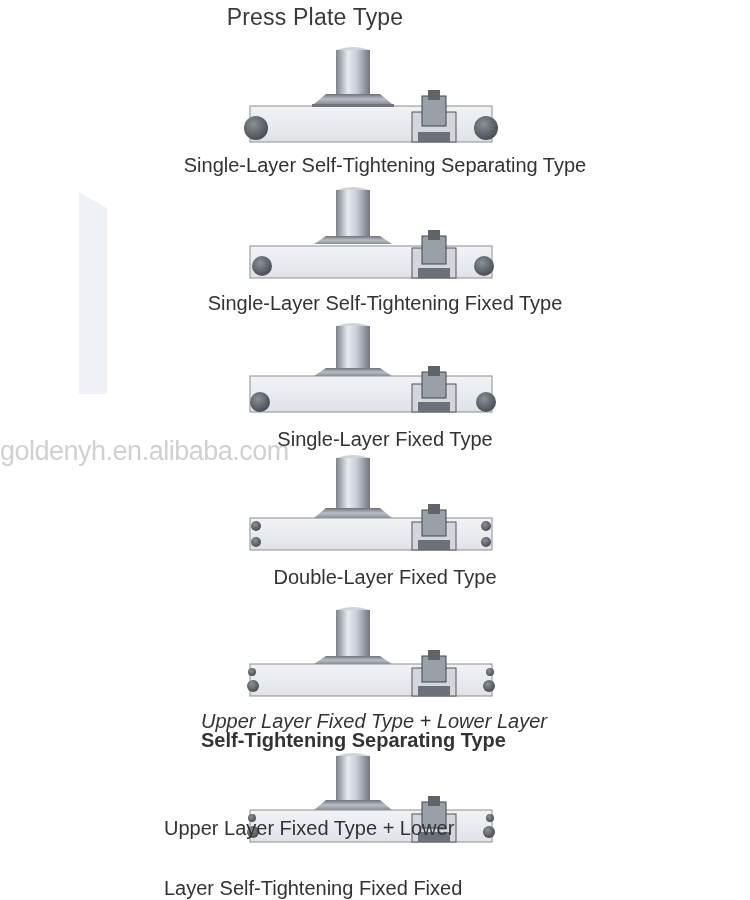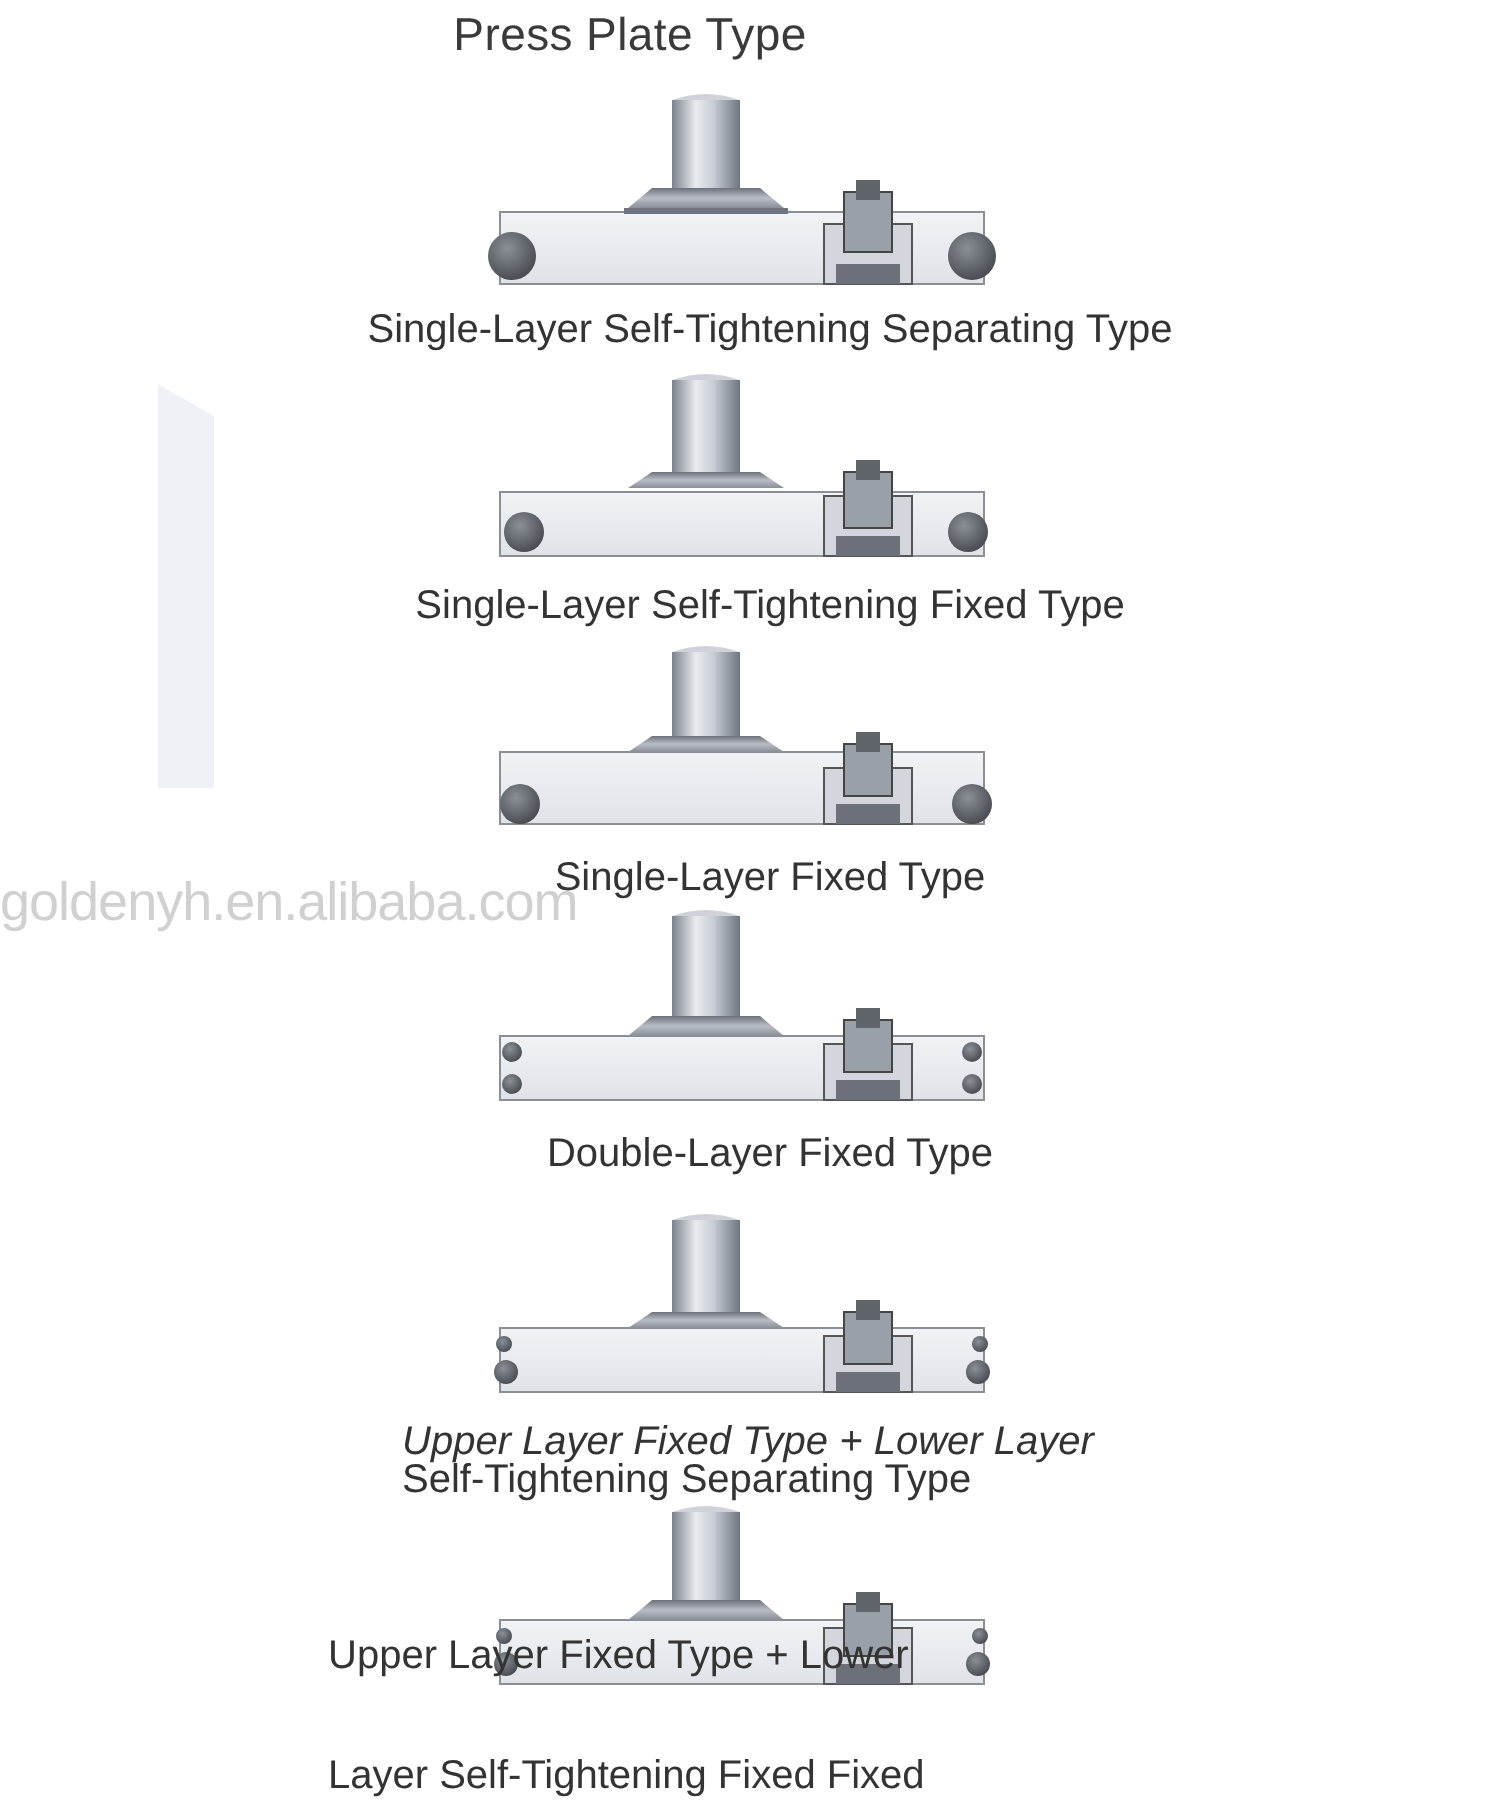--- a/index.html
+++ b/index.html
@@ -135,21 +135,21 @@
       <rect x="192" y="52" width="12" height="10" fill="#5f646b"></rect>
       <rect x="182" y="88" width="32" height="10" fill="#6c7179"></rect>
     </g>
     <circle cx="16" cy="74" r="4" fill="url(#sealGrad)"></circle>
     <circle cx="17" cy="88" r="6" fill="url(#sealGrad)"></circle>
     <circle cx="254" cy="74" r="4" fill="url(#sealGrad)"></circle>
     <circle cx="253" cy="88" r="6" fill="url(#sealGrad)"></circle>
   </svg>
 </div>
 <div class="caption" style="top:712px; left:201px;font-style:italic;">Upper Layer Fixed Type + Lower Layer</div>
-<div class="caption" style="top:731px; left:201px;">Self-Tightening Separating Type</div>
+<div class="caption" style="top:731px; left:201px;font-weight:bold;">Self-Tightening Separating Type</div>
 
 <div class="diagram" style="top:750px;">
   <svg viewBox="0 0 270 110">
     <rect x="14" y="60" width="242" height="32" fill="url(#plateGrad)" stroke="#8a8f96" stroke-width="1"></rect>
     <rect x="100" y="6" width="34" height="44" fill="url(#shaftGrad)"></rect>
     <path d="M100 6 Q117 0 134 6" fill="#cfd3d9"></path>
     <path d="M90 50 L144 50 L156 60 L78 60 Z" fill="url(#flangeGrad)"></path>
     <g>
       <rect x="176" y="64" width="44" height="28" fill="#d3d7dd" stroke="#555" stroke-width="1"></rect>
       <rect x="186" y="52" width="24" height="26" fill="#9aa0a8" stroke="#444" stroke-width="1"></rect>

